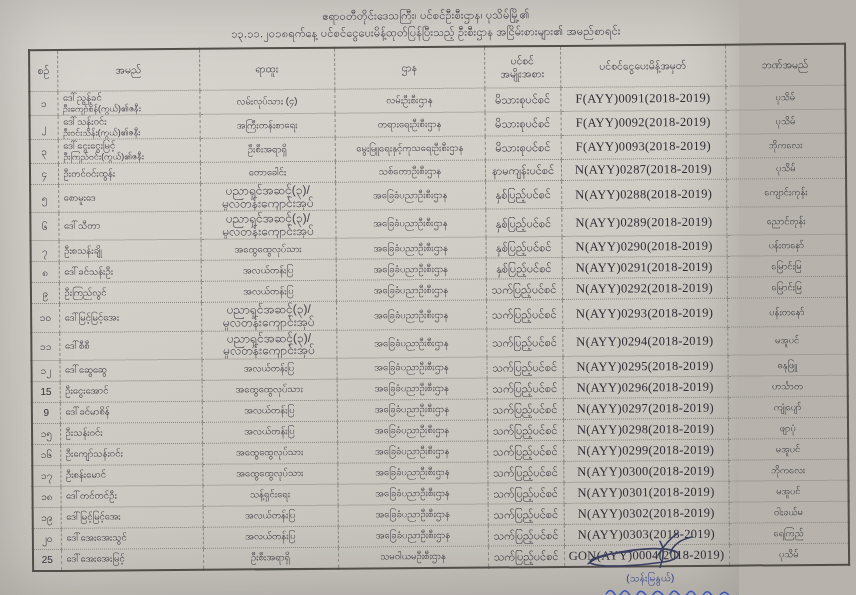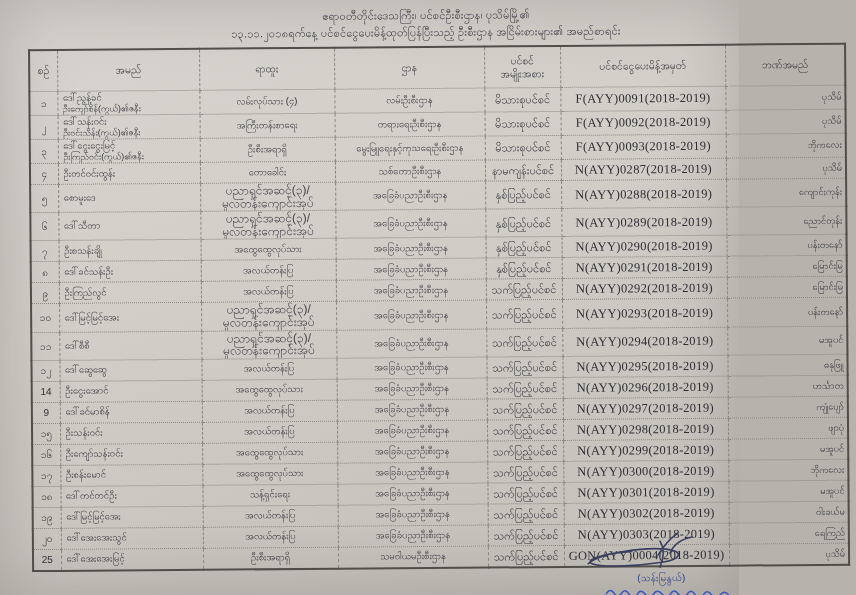--- a/index.html
+++ b/index.html
@@ -40,36 +40,35 @@
   td.c-sn{font-size:10px;}
   td.c-name{text-align:left;padding-left:5px;}
   td.c-name .l2{font-size:8.8px;}
   td.c-pos .l2, td.c-pos .sm{font-size:12px;color:#45454c;}
   td.c-pos .sm{line-height:1.05;}
   td.c-type{font-size:11px;}
   td.c-num{
     font-family:"Liberation Serif", serif;
     font-size:12.5px;letter-spacing:.3px;color:#2e2e34;
   }
-  td.c-bank{font-size:9.3px;text-align:right;}
+  td.c-bank{font-size:9.3px;}
   col.w-sn{width:28px;}
   col.w-name{width:142px;}
   col.w-pos{width:135px;}
   col.w-dept{width:150px;}
   col.w-type{width:76px;}
   col.w-num{width:165px;}
   col.w-bank{width:120px;}
   .sig-block{
     position:absolute;right:70px;bottom:-4px;width:220px;height:62px;
   }
   .sig-scribble{position:absolute;left:6px;top:-6px;}
   .sig-name{
     position:absolute;left:58px;top:36px;font-size:10px;color:#2d3d87;
     letter-spacing:.3px;
-    margin-left:11px;
   }
   .sig-title-scribble{position:absolute;left:34px;top:50px;}
 </style>
 </head>
 <body>
 
 <div class="photo">
   <div class="doc">
 
     <div class="title">
@@ -380,21 +379,21 @@
             </td>
             <td class="c-num">
               <div class="l1">N(AYY)0295(2018-2019)</div>
             </td>
             <td class="c-bank">
               <div class="l1">ဓနုဖြူ</div>
             </td>
           </tr>
           <tr>
             <td class="c-sn">
-              <div class="l1">14</div>
+              <div class="l1">15</div>
             </td>
             <td class="c-name">
               <div class="l1">ဦးငွေးအောင်</div>
             </td>
             <td class="c-pos">
               <div class="l1">အထွေထွေလုပ်သား</div>
             </td>
             <td class="c-dept">
               <div class="l1">အခြေခံပညာဦးစီးဌာန</div>
             </td>

